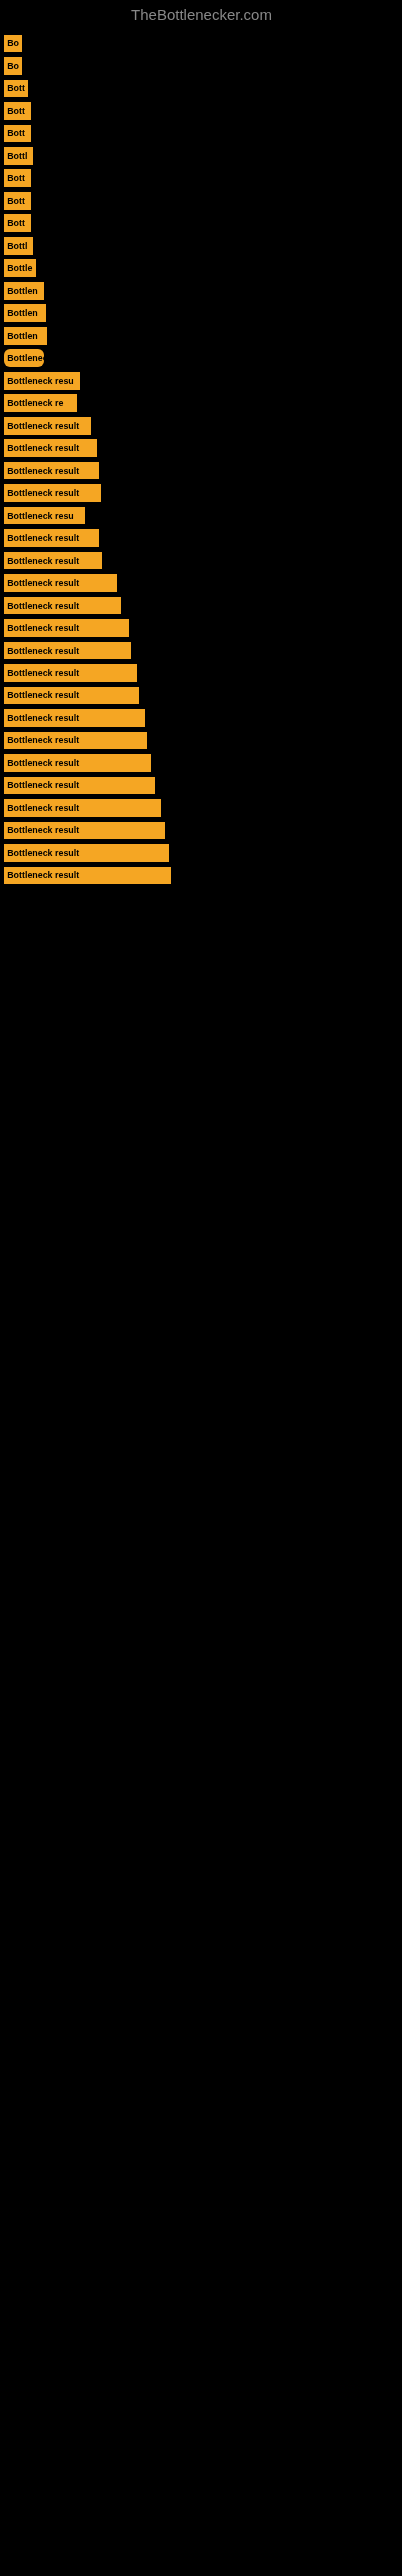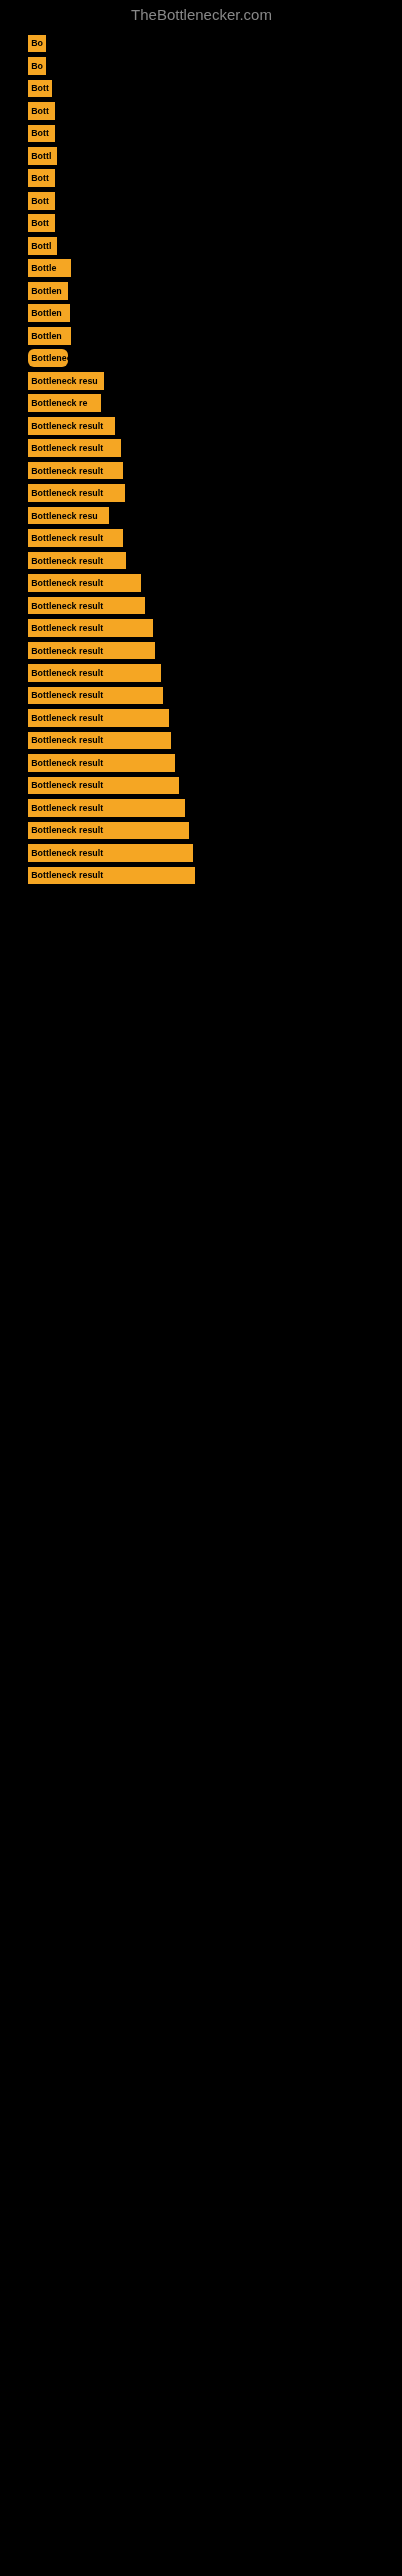--- a/index.html
+++ b/index.html
@@ -14,21 +14,20 @@
       position: relative;
     }
     .site-title {
       color: #888888;
       font-size: 15px;
       text-align: center;
       padding: 6.4px 0 3.2px 0;
     }
     .items-container {
       padding: 8px 4px;
-      margin-left: 24px;
     }
     .item-row {
       display: flex;
       align-items: center;
       margin-bottom: 4.8px;
     }
     .label-box {
       background-color: #F5A623;
       color: #000000;
       font-size: 8.9px;
@@ -74,21 +73,21 @@
     <div class="item-row">
       <div class="label-box" style="width: 27px;">Bott</div>
     </div>
     <div class="item-row">
       <div class="label-box" style="width: 27px;">Bott</div>
     </div>
     <div class="item-row">
       <div class="label-box" style="width: 29px;">Bottl</div>
     </div>
     <div class="item-row">
-      <div class="label-box" style="width: 43px;">Bottle</div>
+      <div class="label-box" style="width: 32px;">Bottle</div>
     </div>
     <div class="item-row">
       <div class="label-box" style="width: 40px;">Bottlen</div>
     </div>
     <div class="item-row">
       <div class="label-box" style="width: 42px;">Bottlen</div>
     </div>
     <div class="item-row">
       <div class="label-box" style="width: 43px;">Bottlen</div>
     </div>

